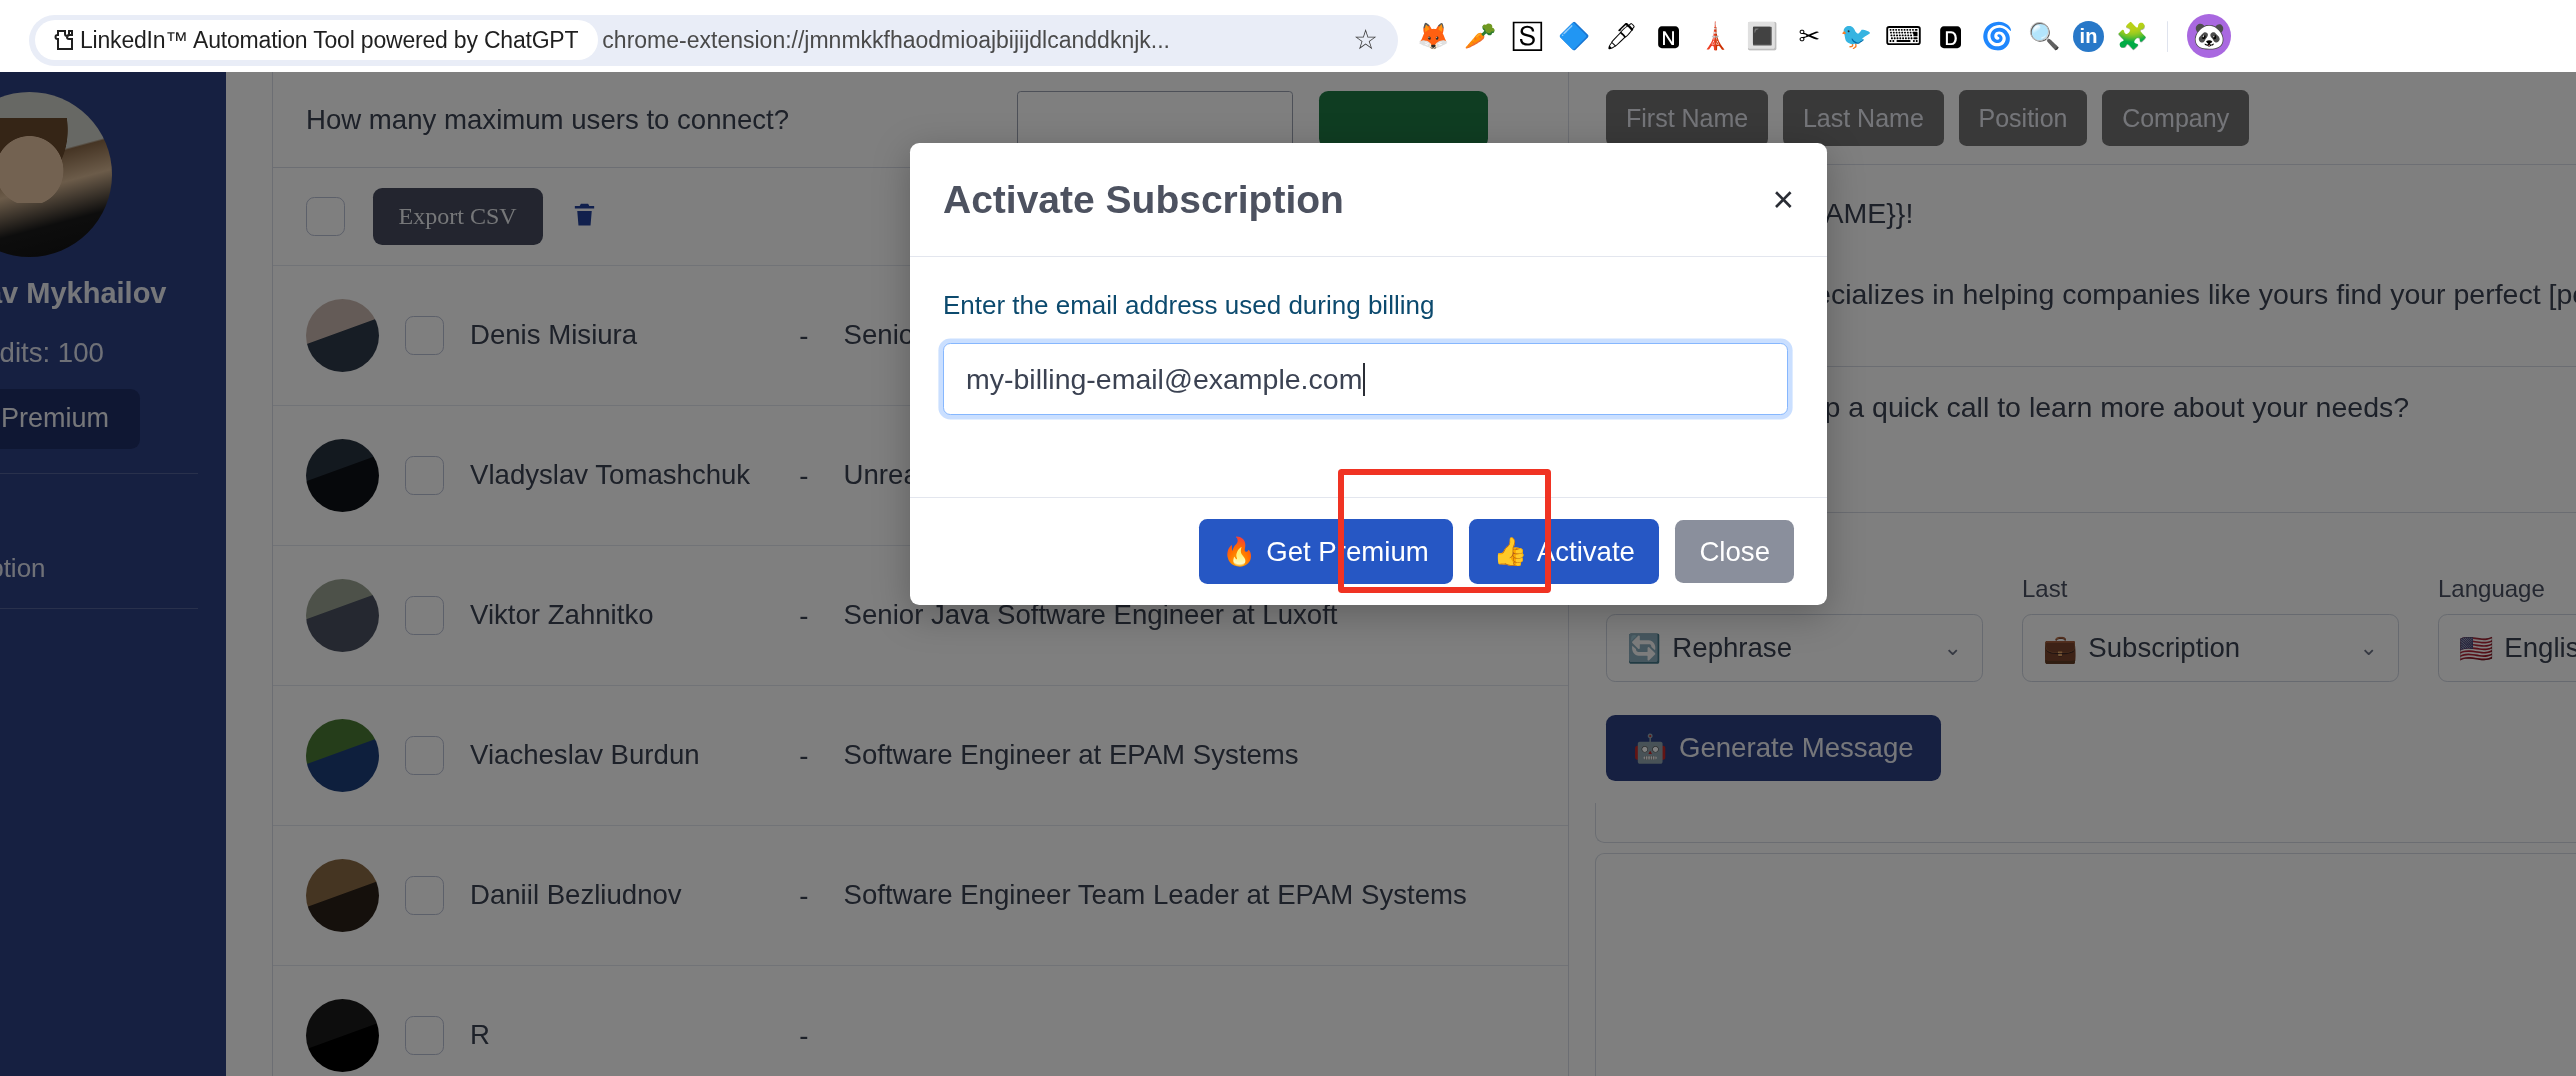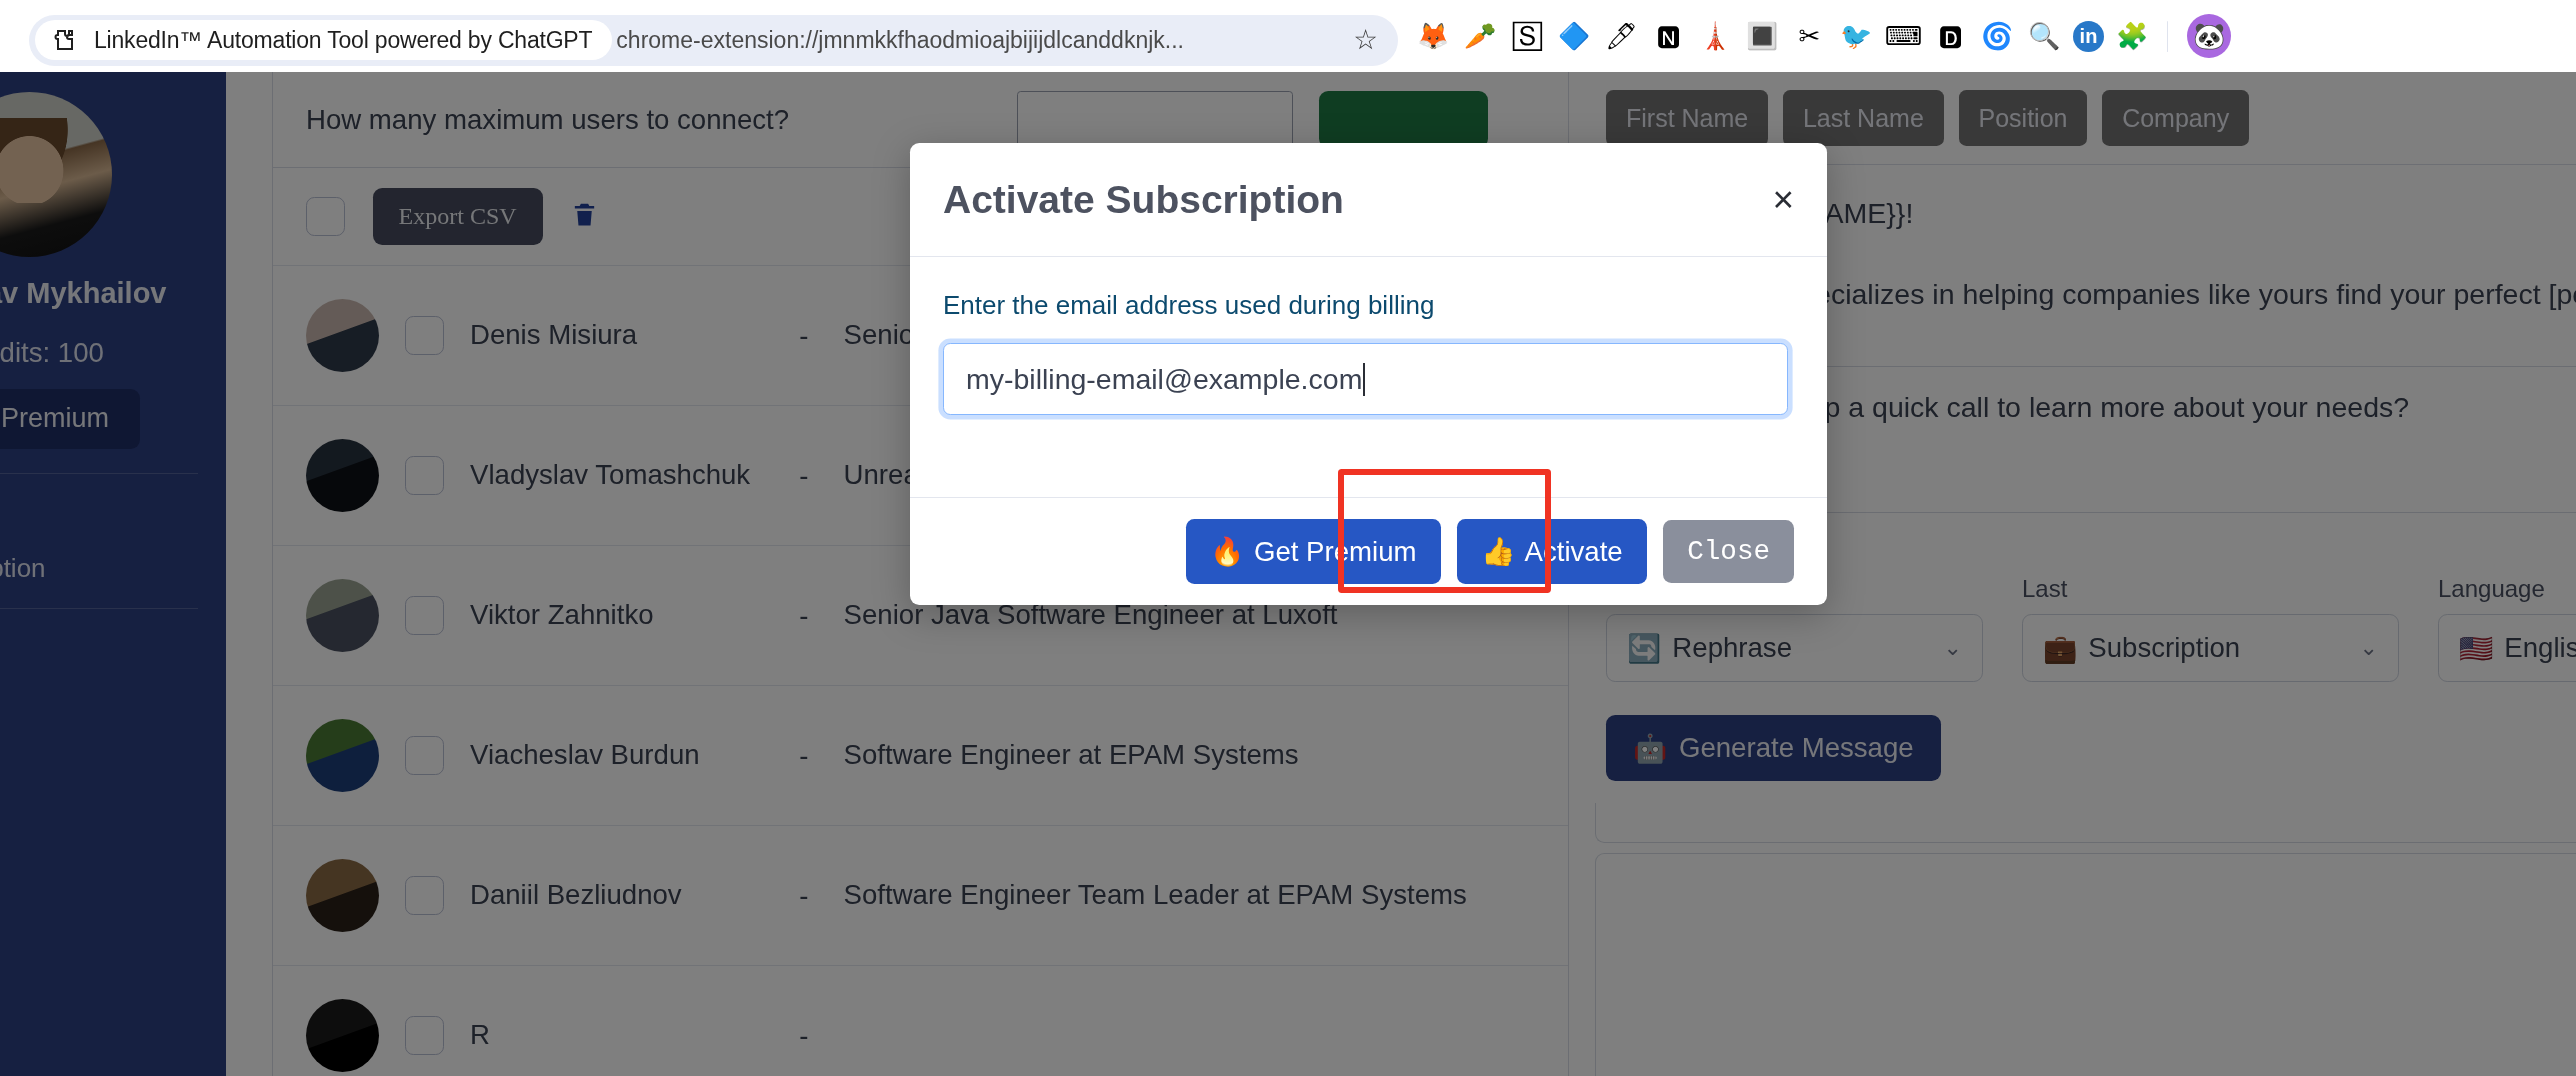--- a/index.html
+++ b/index.html
@@ -24,21 +24,21 @@
     border-radius: 26px;
     display: flex; align-items: center;
   }
   #ext-chip {
     margin-left: 5.5px;
     height: 40px;
     background: #ffffff;
     border-radius: 20px;
     display: flex; align-items: center;
     padding: 0 20px 0 16.5px;
-    gap: 19px;
+    gap: 5px;
   }
   .puzzle-icon { width: 24px; height: 24px; flex: 0 0 auto; }
   #ext-chip-label {
     font-size: 23px; color: #1f1f1f;
     white-space: nowrap; letter-spacing: -0.2px;
   }
   #omnibox-url {
     margin-left: 4px;
     font-size: 23px; color: #4a4a4a;
     white-space: nowrap; overflow: hidden;
@@ -314,21 +314,21 @@
     position: relative;
   }
   .modal-btn {
     border: none; border-radius: 8.3px;
     font-family: inherit; font-size: 27.6px; color: #ffffff;
     padding: 15.6px 24px; cursor: pointer;
     display: flex; align-items: center; gap: 9.2px;
     white-space: nowrap;
   }
   .modal-btn.primary { background: #2657c4; }
-  .modal-btn.secondary { background: #8a8f9c; font-family: Liberation Mono, monospace; }
+  .modal-btn.secondary { background: #8a8f9c; }
   #activate-highlight {
     position: absolute;
     left: 428px; top: -29px;
     width: 213px; height: 124px;
     border: 6.4px solid #f03323;
     border-radius: 3.7px;
     pointer-events: none;
   }
 </style>
 </head>

